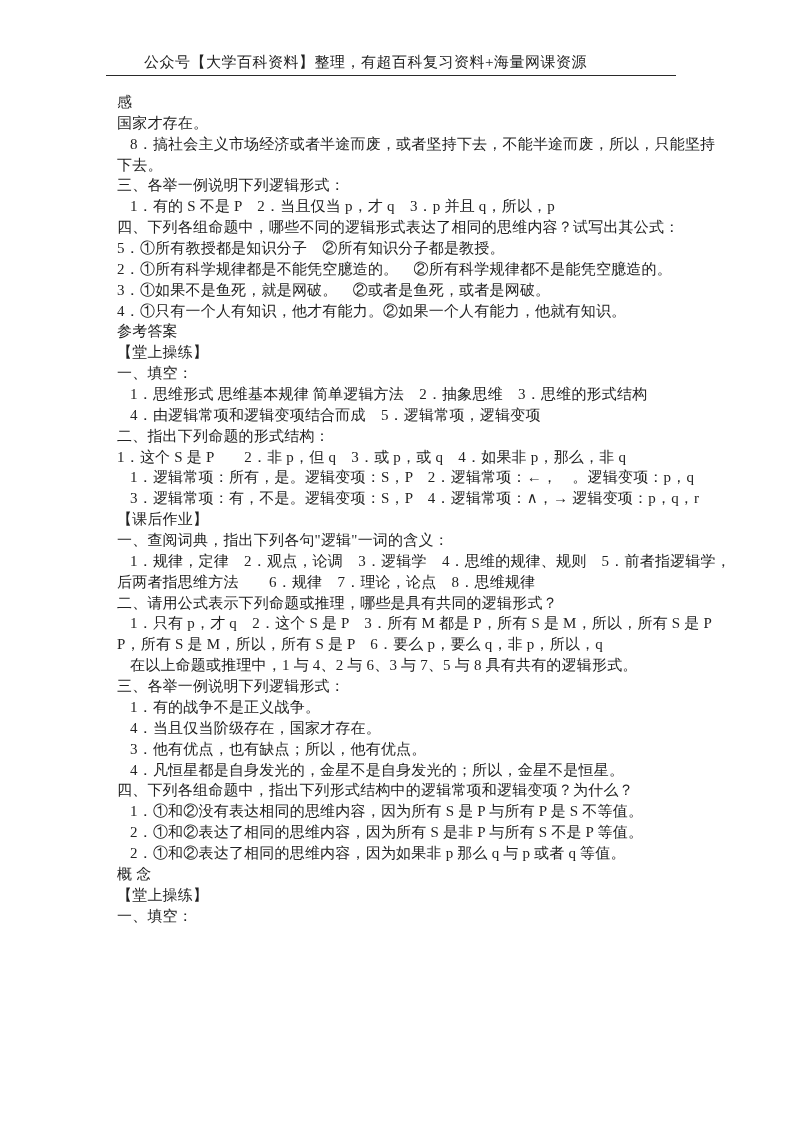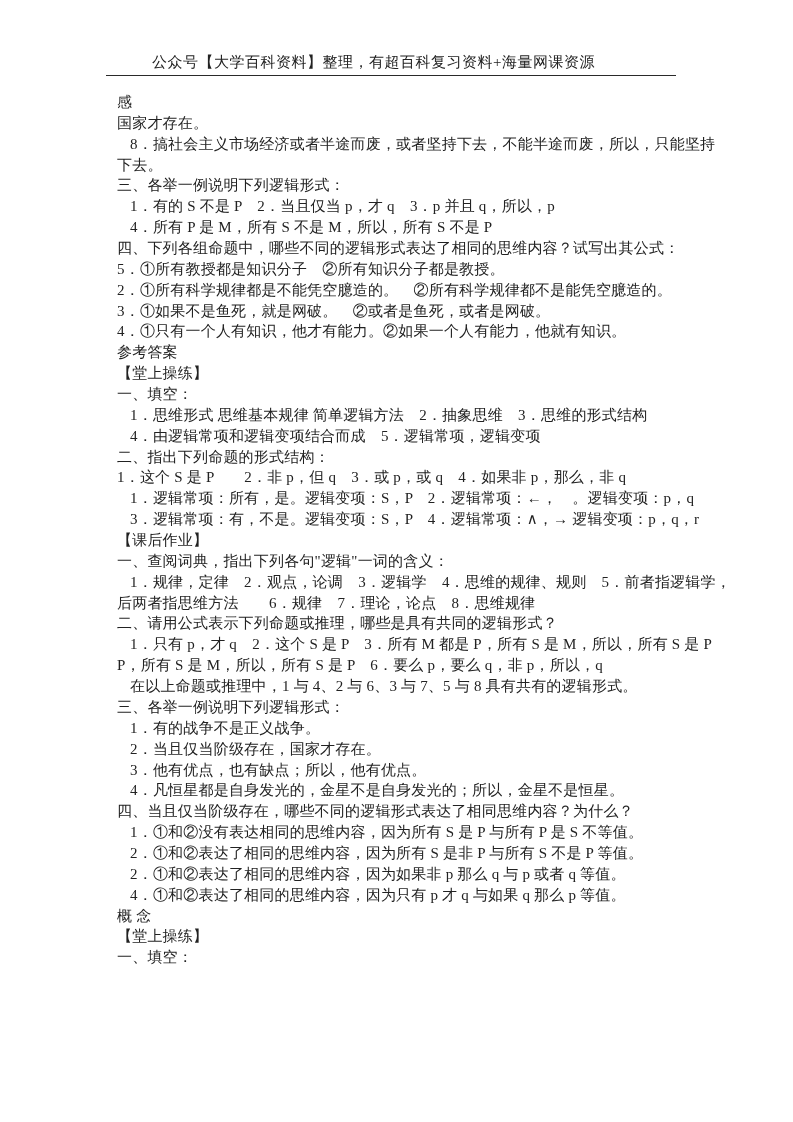--- a/index.html
+++ b/index.html
@@ -19,21 +19,20 @@
   .header-text {
     position: absolute;
     top: 52px;
     left: 0;
     width: 731px;
     text-align: center;
     font-size: 15px;
     line-height: 20px;
     letter-spacing: 0.5px;
     white-space: nowrap;
-    margin-left: 8px;
   }
   .header-rule {
     position: absolute;
     top: 75px;
     left: 106px;
     width: 570px;
     height: 1px;
     background: #2a2a2a;
   }
   .doc-body {
@@ -59,21 +58,20 @@
 <div class="page">
   <div class="header-text">公众号【大学百科资料】整理，有超百科复习资料+海量网课资源</div>
   <div class="header-rule"></div>
   <div class="doc-body" id="doc-body">
       <div class="line">感</div>
       <div class="line">国家才存在。</div>
       <div class="line indent">8．搞社会主义市场经济或者半途而废，或者坚持下去，不能半途而废，所以，只能坚持</div>
       <div class="line">下去。</div>
       <div class="line">三、各举一例说明下列逻辑形式：</div>
       <div class="line indent">1．有的 S 不是 P　2．当且仅当 p，才 q　3．p 并且 q，所以，p</div>
-      <div class="line indent">4．所有 P 是 M，所有 S 不是 M，所以，所有 S 不是 P</div>
       <div class="line">四、下列各组命题中，哪些不同的逻辑形式表达了相同的思维内容？试写出其公式：</div>
       <div class="line">5．①所有教授都是知识分子　②所有知识分子都是教授。</div>
       <div class="line">2．①所有科学规律都是不能凭空臆造的。　②所有科学规律都不是能凭空臆造的。</div>
       <div class="line">3．①如果不是鱼死，就是网破。　②或者是鱼死，或者是网破。</div>
       <div class="line">4．①只有一个人有知识，他才有能力。②如果一个人有能力，他就有知识。</div>
       <div class="line">参考答案</div>
       <div class="line">【堂上操练】</div>
       <div class="line">一、填空：</div>
       <div class="line indent">1．思维形式 思维基本规律 简单逻辑方法　2．抽象思维　3．思维的形式结构</div>
       <div class="line indent">4．由逻辑常项和逻辑变项结合而成　5．逻辑常项，逻辑变项</div>
@@ -84,25 +82,24 @@
       <div class="line">【课后作业】</div>
       <div class="line">一、查阅词典，指出下列各句"逻辑"一词的含义：</div>
       <div class="line indent">1．规律，定律　2．观点，论调　3．逻辑学　4．思维的规律、规则　5．前者指逻辑学，</div>
       <div class="line">后两者指思维方法　　6．规律　7．理论，论点　8．思维规律</div>
       <div class="line">二、请用公式表示下列命题或推理，哪些是具有共同的逻辑形式？</div>
       <div class="line indent">1．只有 p，才 q　2．这个 S 是 P　3．所有 M 都是 P，所有 S 是 M，所以，所有 S 是 P</div>
       <div class="line">P，所有 S 是 M，所以，所有 S 是 P　6．要么 p，要么 q，非 p，所以，q</div>
       <div class="line indent">在以上命题或推理中，1 与 4、2 与 6、3 与 7、5 与 8 具有共有的逻辑形式。</div>
       <div class="line">三、各举一例说明下列逻辑形式：</div>
       <div class="line indent">1．有的战争不是正义战争。</div>
-      <div class="line indent">2．当且仅当阶级存在，国家才存在。</div>
+      <div class="line indent">4．当且仅当阶级存在，国家才存在。</div>
       <div class="line indent">3．他有优点，也有缺点；所以，他有优点。</div>
       <div class="line indent">4．凡恒星都是自身发光的，金星不是自身发光的；所以，金星不是恒星。</div>
-      <div class="line">四、当且仅当阶级存在，哪些不同的逻辑形式表达了相同思维内容？为什么？</div>
+      <div class="line">四、下列各组命题中，指出下列形式结构中的逻辑常项和逻辑变项？为什么？</div>
       <div class="line indent">1．①和②没有表达相同的思维内容，因为所有 S 是 P 与所有 P 是 S 不等值。</div>
       <div class="line indent">2．①和②表达了相同的思维内容，因为所有 S 是非 P 与所有 S 不是 P 等值。</div>
       <div class="line indent">2．①和②表达了相同的思维内容，因为如果非 p 那么 q 与 p 或者 q 等值。</div>
-      <div class="line indent">4．①和②表达了相同的思维内容，因为只有 p 才 q 与如果 q 那么 p 等值。</div>
       <div class="line">概 念</div>
       <div class="line">【堂上操练】</div>
       <div class="line">一、填空：</div>
     </div>
 </div>
 
 </body></html>

